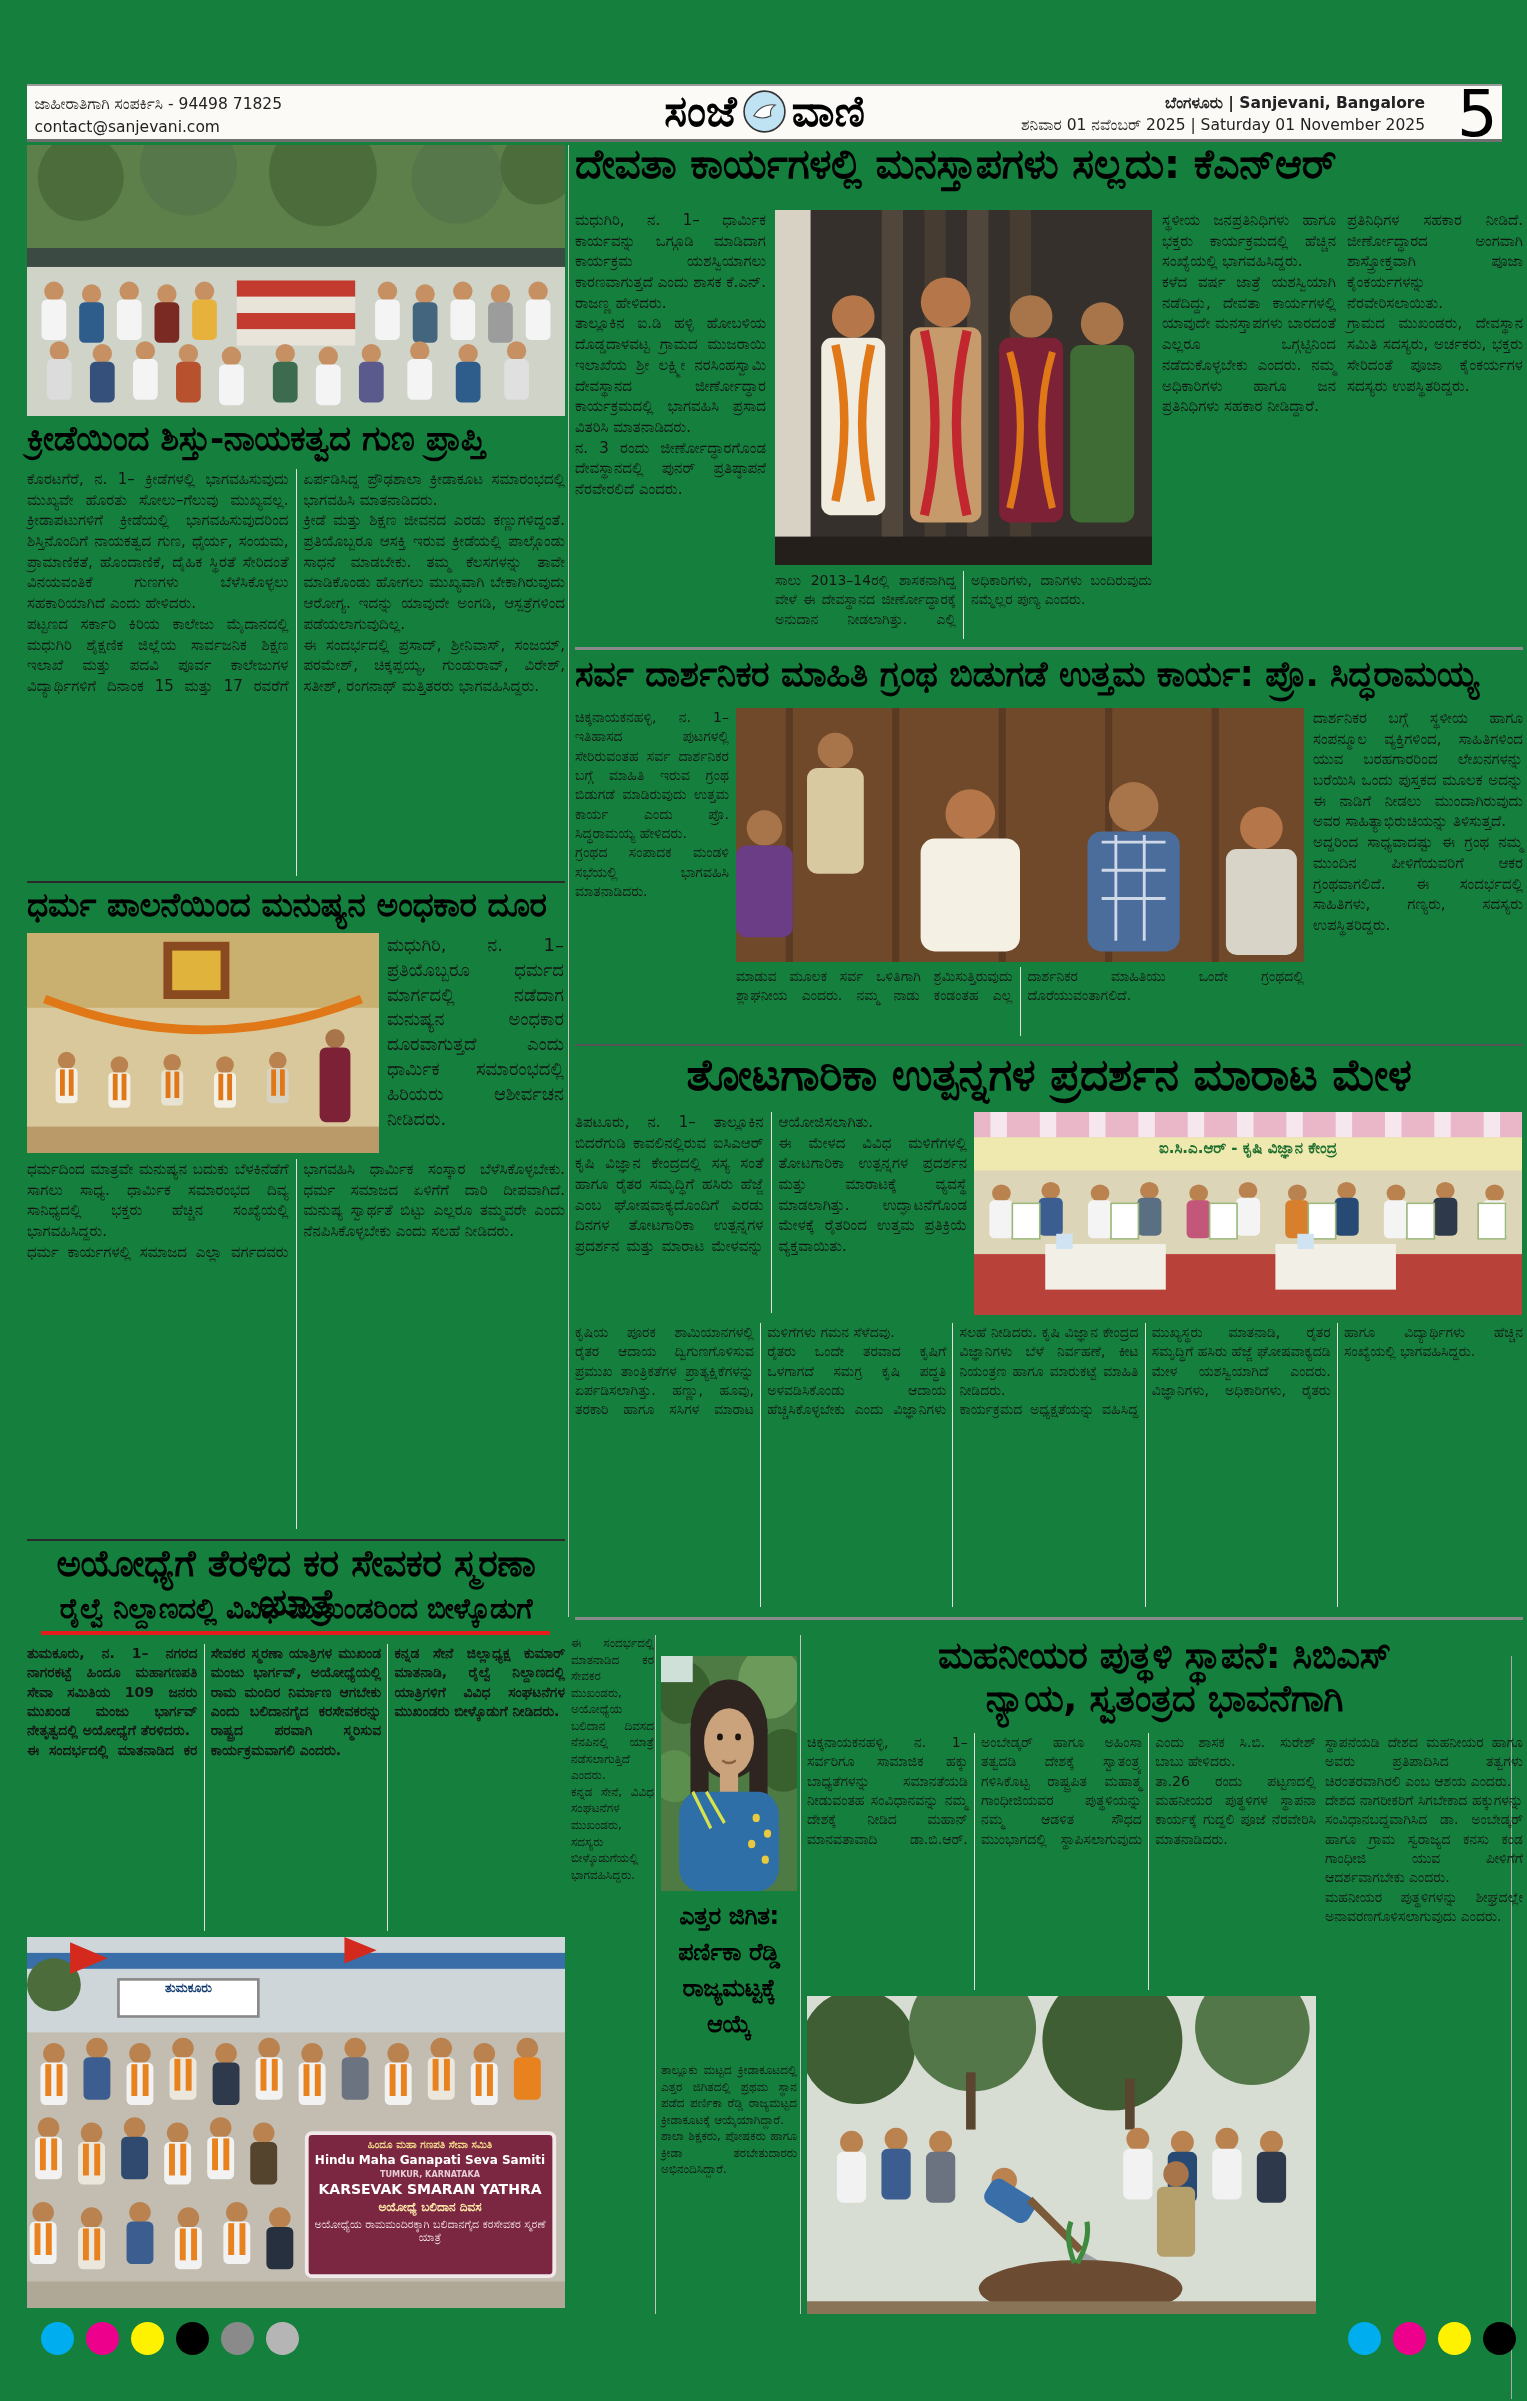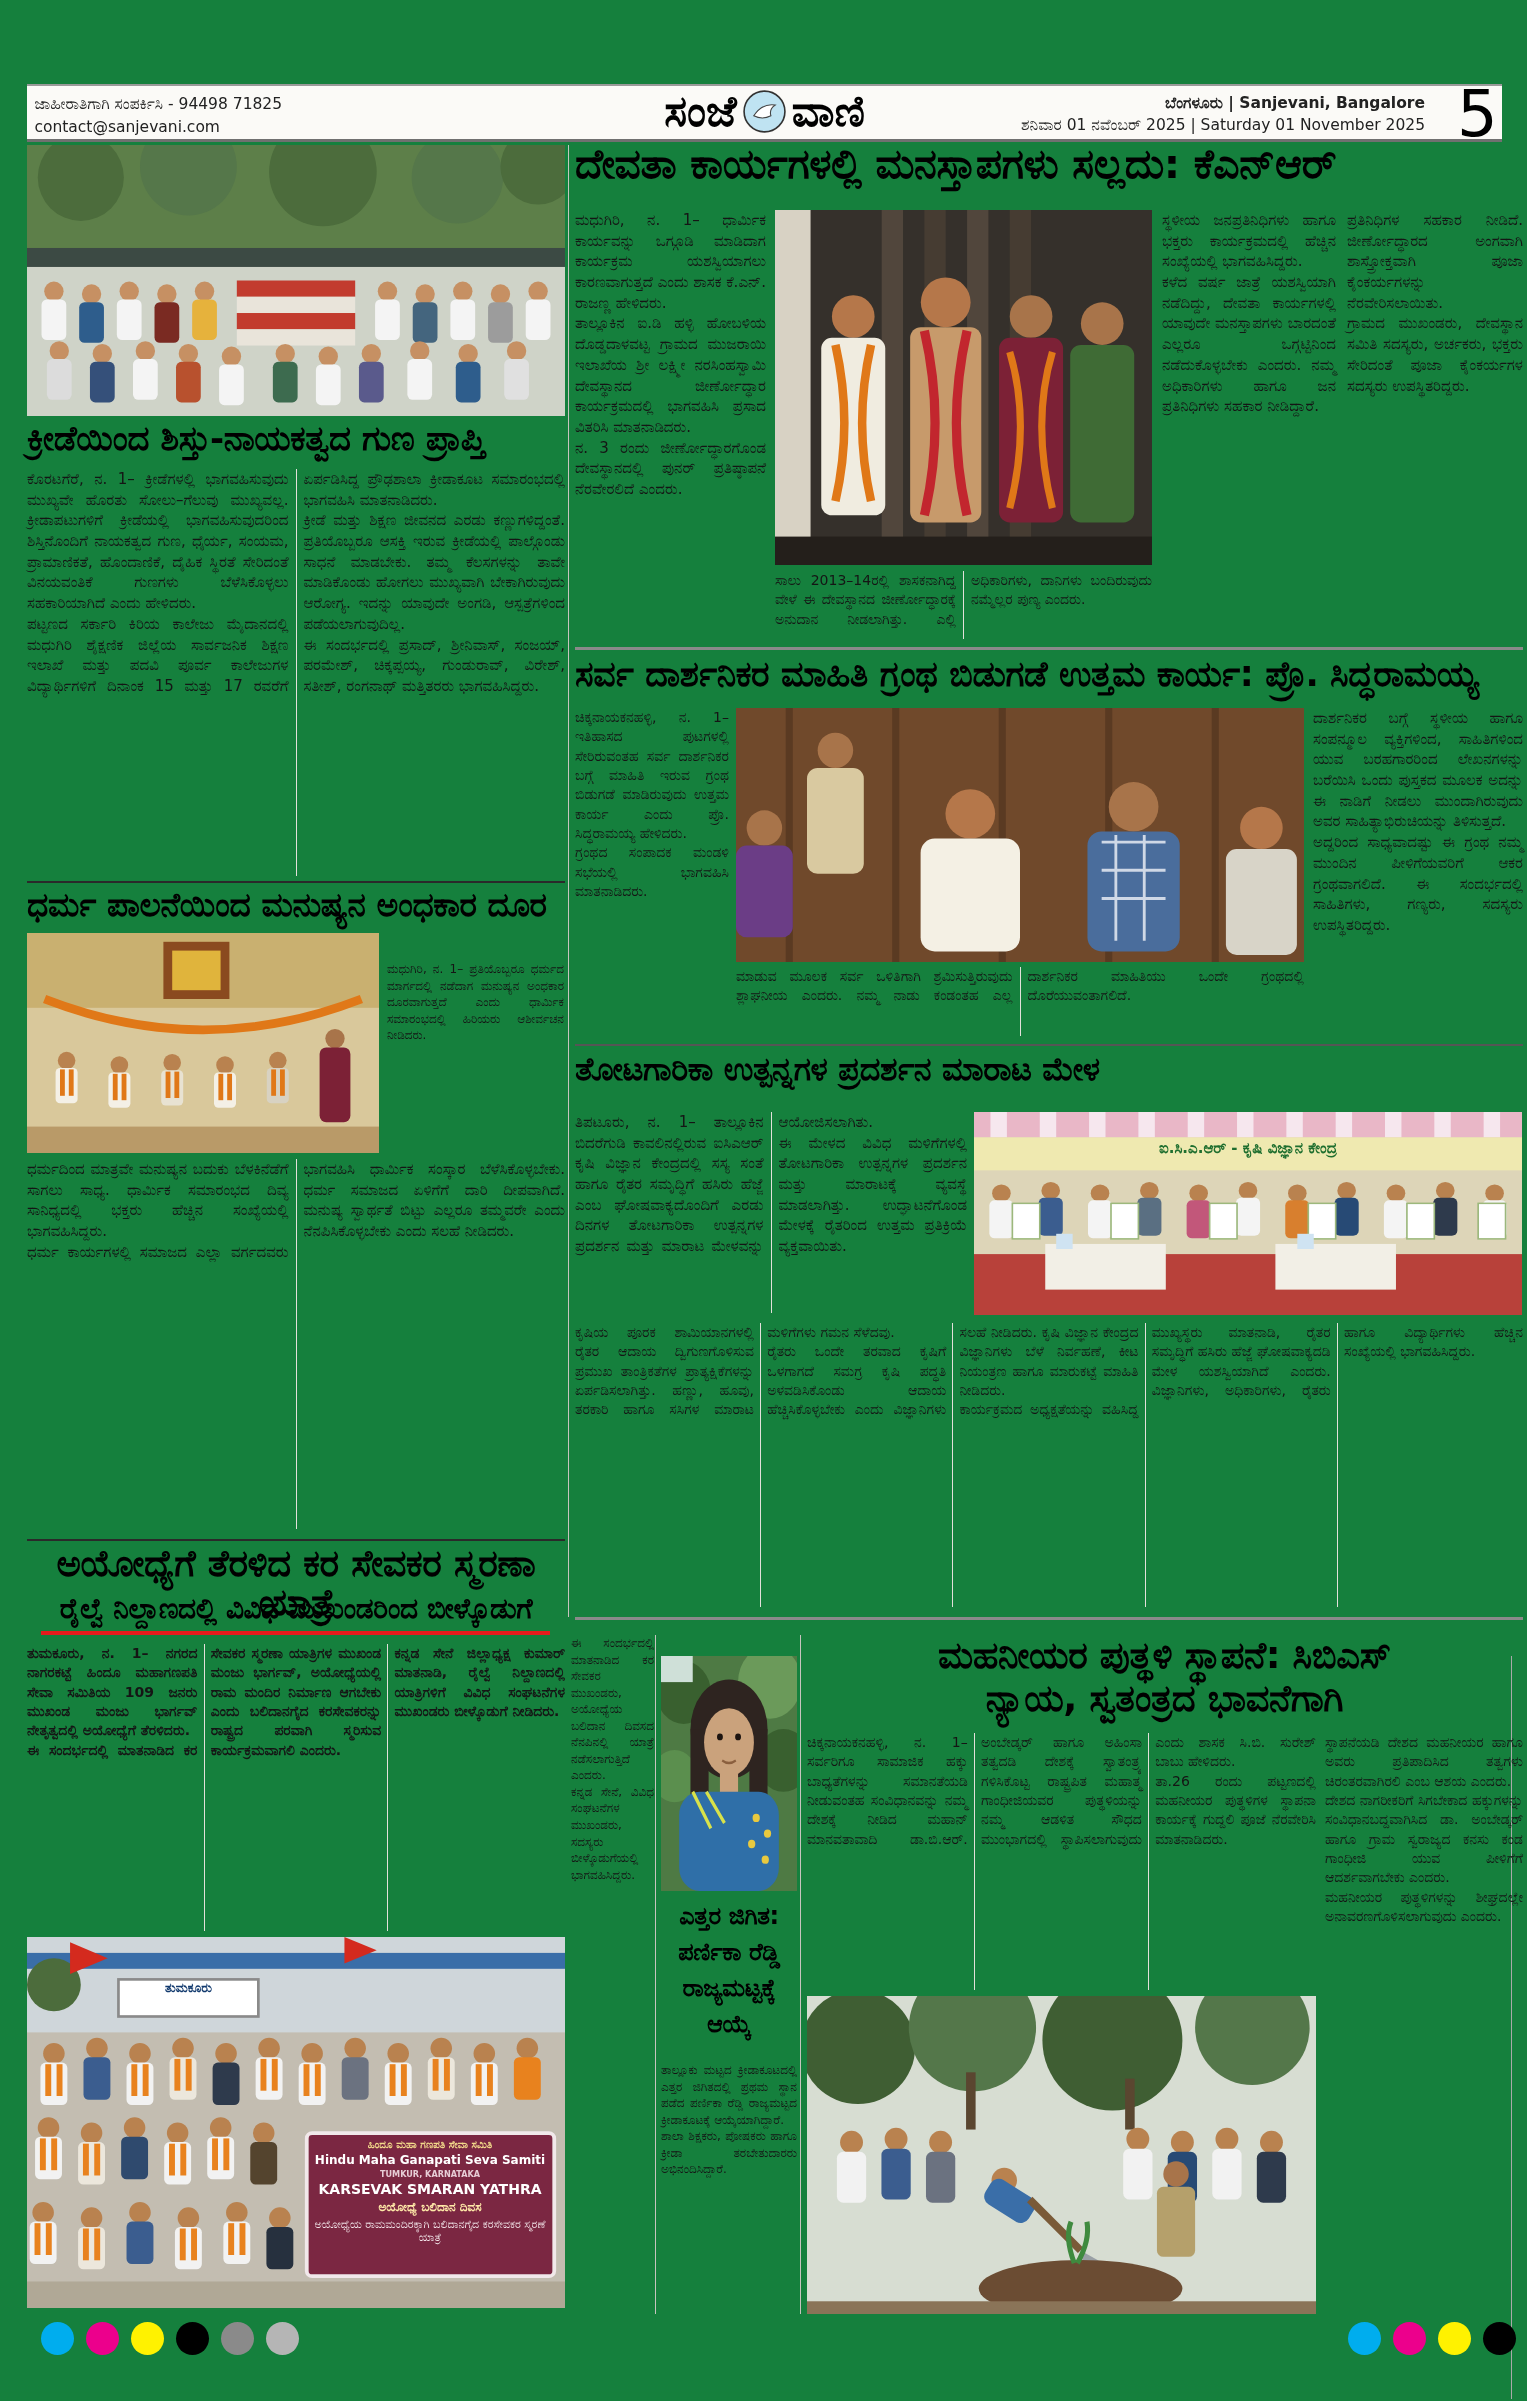--- a/index.html
+++ b/index.html
@@ -128,21 +128,21 @@
       <use href="#figB" x="18" y="58" color="#f4f0e6"></use>
         <use href="#figB" x="42" y="60" color="#f4f0e6"></use>
       <use href="#figB" x="66" y="59" color="#e8e2d2"></use>
         <use href="#figB" x="90" y="60" color="#f4f0e6"></use>
       <use href="#figB" x="114" y="58" color="#d8d2c2"></use>
       <circle cx="140" cy="48" r="4.4" fill="#a8744a"></circle>
         <rect x="133" y="52" width="14" height="34" rx="3" fill="#7c2136"></rect>
       <rect y="88" width="160" height="12" fill="#b99a68"></rect>
     </svg>
   </div>
-  <div class="abs body-text" style="left:387px;top:933px;width:177px;height:220px;font-size:12px;margin-top:28px;">ಮಧುಗಿರಿ, ನ. 1– ಪ್ರತಿಯೊಬ್ಬರೂ ಧರ್ಮದ ಮಾರ್ಗದಲ್ಲಿ ನಡೆದಾಗ ಮನುಷ್ಯನ ಅಂಧಕಾರ ದೂರವಾಗುತ್ತದೆ ಎಂದು ಧಾರ್ಮಿಕ ಸಮಾರಂಭದಲ್ಲಿ ಹಿರಿಯರು ಆಶೀರ್ವಚನ ನೀಡಿದರು.</div>
+  <div class="abs body-text" style="left:387px;top:933px;width:177px;height:220px;font-size:18px;">ಮಧುಗಿರಿ, ನ. 1– ಪ್ರತಿಯೊಬ್ಬರೂ ಧರ್ಮದ ಮಾರ್ಗದಲ್ಲಿ ನಡೆದಾಗ ಮನುಷ್ಯನ ಅಂಧಕಾರ ದೂರವಾಗುತ್ತದೆ ಎಂದು ಧಾರ್ಮಿಕ ಸಮಾರಂಭದಲ್ಲಿ ಹಿರಿಯರು ಆಶೀರ್ವಚನ ನೀಡಿದರು.</div>
   <div class="abs body-text cols-2" style="left:27px;top:1159px;width:538px;height:370px;font-size:15px;">ಧರ್ಮದಿಂದ ಮಾತ್ರವೇ ಮನುಷ್ಯನ ಬದುಕು ಬೆಳಕಿನೆಡೆಗೆ ಸಾಗಲು ಸಾಧ್ಯ. ಧಾರ್ಮಿಕ ಸಮಾರಂಭದ ದಿವ್ಯ ಸಾನಿಧ್ಯದಲ್ಲಿ ಭಕ್ತರು ಹೆಚ್ಚಿನ ಸಂಖ್ಯೆಯಲ್ಲಿ ಭಾಗವಹಿಸಿದ್ದರು.
 ಧರ್ಮ ಕಾರ್ಯಗಳಲ್ಲಿ ಸಮಾಜದ ಎಲ್ಲಾ ವರ್ಗದವರು ಭಾಗವಹಿಸಿ ಧಾರ್ಮಿಕ ಸಂಸ್ಕಾರ ಬೆಳೆಸಿಕೊಳ್ಳಬೇಕು. ಧರ್ಮ ಸಮಾಜದ ಏಳಿಗೆಗೆ ದಾರಿ ದೀಪವಾಗಿದೆ. ಮನುಷ್ಯ ಸ್ವಾರ್ಥತೆ ಬಿಟ್ಟು ಎಲ್ಲರೂ ತಮ್ಮವರೇ ಎಂದು ನೆನಪಿಸಿಕೊಳ್ಳಬೇಕು ಎಂದು ಸಲಹೆ ನೀಡಿದರು.</div>
 
   <div class="abs" style="left:27px;top:1539px;width:538px;height:1.5px;background:#2a2a2a;"></div>
   <div class="abs headline" style="left:27px;top:1545px;width:538px;font-size:37px;text-align:center;line-height:1.05;">ಅಯೋಧ್ಯೆಗೆ ತೆರಳಿದ ಕರ ಸೇವಕರ ಸ್ಮರಣಾ ಯಾತ್ರೆ</div>
   <div class="abs headline" style="left:27px;top:1592px;width:538px;font-size:28px;text-align:center;">ರೈಲ್ವೆ ನಿಲ್ದಾಣದಲ್ಲಿ ವಿವಿಧ ಮುಖಂಡರಿಂದ ಬೀಳ್ಕೊಡುಗೆ</div>
   <div class="abs red-underline" style="left:41px;top:1631px;width:509px;"></div>
   <div class="abs body-text cols-3" style="left:27px;top:1644px;width:538px;height:287px;font-size:14px;font-weight:bold;">ತುಮಕೂರು, ನ. 1– ನಗರದ ನಾಗರಕಟ್ಟೆ ಹಿಂದೂ ಮಹಾಗಣಪತಿ ಸೇವಾ ಸಮಿತಿಯ 109 ಜನರು ಮುಖಂಡ ಮಂಜು ಭಾರ್ಗವ್ ನೇತೃತ್ವದಲ್ಲಿ ಅಯೋಧ್ಯೆಗೆ ತೆರಳಿದರು.
 ಈ ಸಂದರ್ಭದಲ್ಲಿ ಮಾತನಾಡಿದ ಕರ ಸೇವಕರ ಸ್ಮರಣಾ ಯಾತ್ರಿಗಳ ಮುಖಂಡ ಮಂಜು ಭಾರ್ಗವ್, ಅಯೋಧ್ಯೆಯಲ್ಲಿ ರಾಮ ಮಂದಿರ ನಿರ್ಮಾಣ ಆಗಬೇಕು ಎಂದು ಬಲಿದಾನಗೈದ ಕರಸೇವಕರನ್ನು ರಾಷ್ಟ್ರದ ಪರವಾಗಿ ಸ್ಮರಿಸುವ ಕಾರ್ಯಕ್ರಮವಾಗಲಿ ಎಂದರು.
 ಕನ್ನಡ ಸೇನೆ ಜಿಲ್ಲಾಧ್ಯಕ್ಷ ಕುಮಾರ್ ಮಾತನಾಡಿ, ರೈಲ್ವೆ ನಿಲ್ದಾಣದಲ್ಲಿ ಯಾತ್ರಿಗಳಿಗೆ ವಿವಿಧ ಸಂಘಟನೆಗಳ ಮುಖಂಡರು ಬೀಳ್ಕೊಡುಗೆ ನೀಡಿದರು.</div>
@@ -258,21 +258,21 @@
       <path d="M103,38 h18 M103,46 h18 M103,54 h18 M107,36 v30 M115,36 v30" stroke="#cfd8e6" stroke-width="0.8"></path>
       <circle cx="148" cy="34" r="6" fill="#b5774a"></circle>
         <rect x="138" y="40" width="20" height="30" rx="3" fill="#d8d4c8"></rect>
     </svg>
   </div>
   <div class="abs body-text" style="left:1313px;top:708px;width:210px;height:328px;font-size:15px;">ದಾರ್ಶನಿಕರ ಬಗ್ಗೆ ಸ್ಥಳೀಯ ಹಾಗೂ ಸಂಪನ್ಮೂಲ ವ್ಯಕ್ತಿಗಳಿಂದ, ಸಾಹಿತಿಗಳಿಂದ ಯುವ ಬರಹಗಾರರಿಂದ ಲೇಖನಗಳನ್ನು ಬರೆಯಿಸಿ ಒಂದು ಪುಸ್ತಕದ ಮೂಲಕ ಅದನ್ನು ಈ ನಾಡಿಗೆ ನೀಡಲು ಮುಂದಾಗಿರುವುದು ಅವರ ಸಾಹಿತ್ಯಾಭಿರುಚಿಯನ್ನು ತಿಳಿಸುತ್ತದೆ.
 ಅದ್ದರಿಂದ ಸಾಧ್ಯವಾದಷ್ಟು ಈ ಗ್ರಂಥ ನಮ್ಮ ಮುಂದಿನ ಪೀಳಿಗೆಯವರಿಗೆ ಆಕರ ಗ್ರಂಥವಾಗಲಿದೆ. ಈ ಸಂದರ್ಭದಲ್ಲಿ ಸಾಹಿತಿಗಳು, ಗಣ್ಯರು, ಸದಸ್ಯರು ಉಪಸ್ಥಿತರಿದ್ದರು.</div>
   <div class="abs body-text cols-2" style="left:736px;top:967px;width:568px;height:69px;font-size:14px;">ಮಾಡುವ ಮೂಲಕ ಸರ್ವ ಒಳಿತಿಗಾಗಿ ಶ್ರಮಿಸುತ್ತಿರುವುದು ಶ್ಲಾಘನೀಯ ಎಂದರು. ನಮ್ಮ ನಾಡು ಕಂಡಂತಹ ಎಲ್ಲ ದಾರ್ಶನಿಕರ ಮಾಹಿತಿಯು ಒಂದೇ ಗ್ರಂಥದಲ್ಲಿ ದೊರೆಯುವಂತಾಗಲಿದೆ.</div>
 
   <div class="abs" style="left:575px;top:1044px;width:948px;height:2.2px;background:#555;"></div>
-  <div class="abs headline" style="left:575px;top:1053px;width:948px;font-size:32px;text-align:left;line-height:1.0;">ತೋಟಗಾರಿಕಾ ಉತ್ಪನ್ನಗಳ ಪ್ರದರ್ಶನ ಮಾರಾಟ ಮೇಳ</div>
+  <div class="abs headline" style="left:575px;top:1053px;width:948px;font-size:44px;text-align:center;line-height:1.0;">ತೋಟಗಾರಿಕಾ ಉತ್ಪನ್ನಗಳ ಪ್ರದರ್ಶನ ಮಾರಾಟ ಮೇಳ</div>
   <div class="abs body-text cols-2" style="left:575px;top:1112px;width:392px;height:201px;font-size:15px;">ತಿಪಟೂರು, ನ. 1– ತಾಲ್ಲೂಕಿನ ಬಿದರೆಗುಡಿ ಕಾವಲಿನಲ್ಲಿರುವ ಐಸಿಎಆರ್ ಕೃಷಿ ವಿಜ್ಞಾನ ಕೇಂದ್ರದಲ್ಲಿ ಸಸ್ಯ ಸಂತೆ ಹಾಗೂ ರೈತರ ಸಮೃದ್ಧಿಗೆ ಹಸಿರು ಹೆಜ್ಜೆ ಎಂಬ ಘೋಷವಾಕ್ಯದೊಂದಿಗೆ ಎರಡು ದಿನಗಳ ತೋಟಗಾರಿಕಾ ಉತ್ಪನ್ನಗಳ ಪ್ರದರ್ಶನ ಮತ್ತು ಮಾರಾಟ ಮೇಳವನ್ನು ಆಯೋಜಿಸಲಾಗಿತು.
 ಈ ಮೇಳದ ವಿವಿಧ ಮಳಿಗೆಗಳಲ್ಲಿ ತೋಟಗಾರಿಕಾ ಉತ್ಪನ್ನಗಳ ಪ್ರದರ್ಶನ ಮತ್ತು ಮಾರಾಟಕ್ಕೆ ವ್ಯವಸ್ಥೆ ಮಾಡಲಾಗಿತ್ತು. ಉದ್ಘಾಟನೆಗೊಂಡ ಮೇಳಕ್ಕೆ ರೈತರಿಂದ ಉತ್ತಮ ಪ್ರತಿಕ್ರಿಯೆ ವ್ಯಕ್ತವಾಯಿತು.</div>
   <div class="abs photo" style="left:974px;top:1112px;width:548px;height:203px;">
     <svg viewBox="0 0 200 80" preserveAspectRatio="none">
       <defs>
           <g id="figE">
             <circle cx="0" cy="0" r="3.4" fill="#b9824f"></circle>
             <rect x="-4.4" y="2.8" width="8.8" height="15" rx="2" fill="currentColor"></rect>
           </g>
         </defs>

